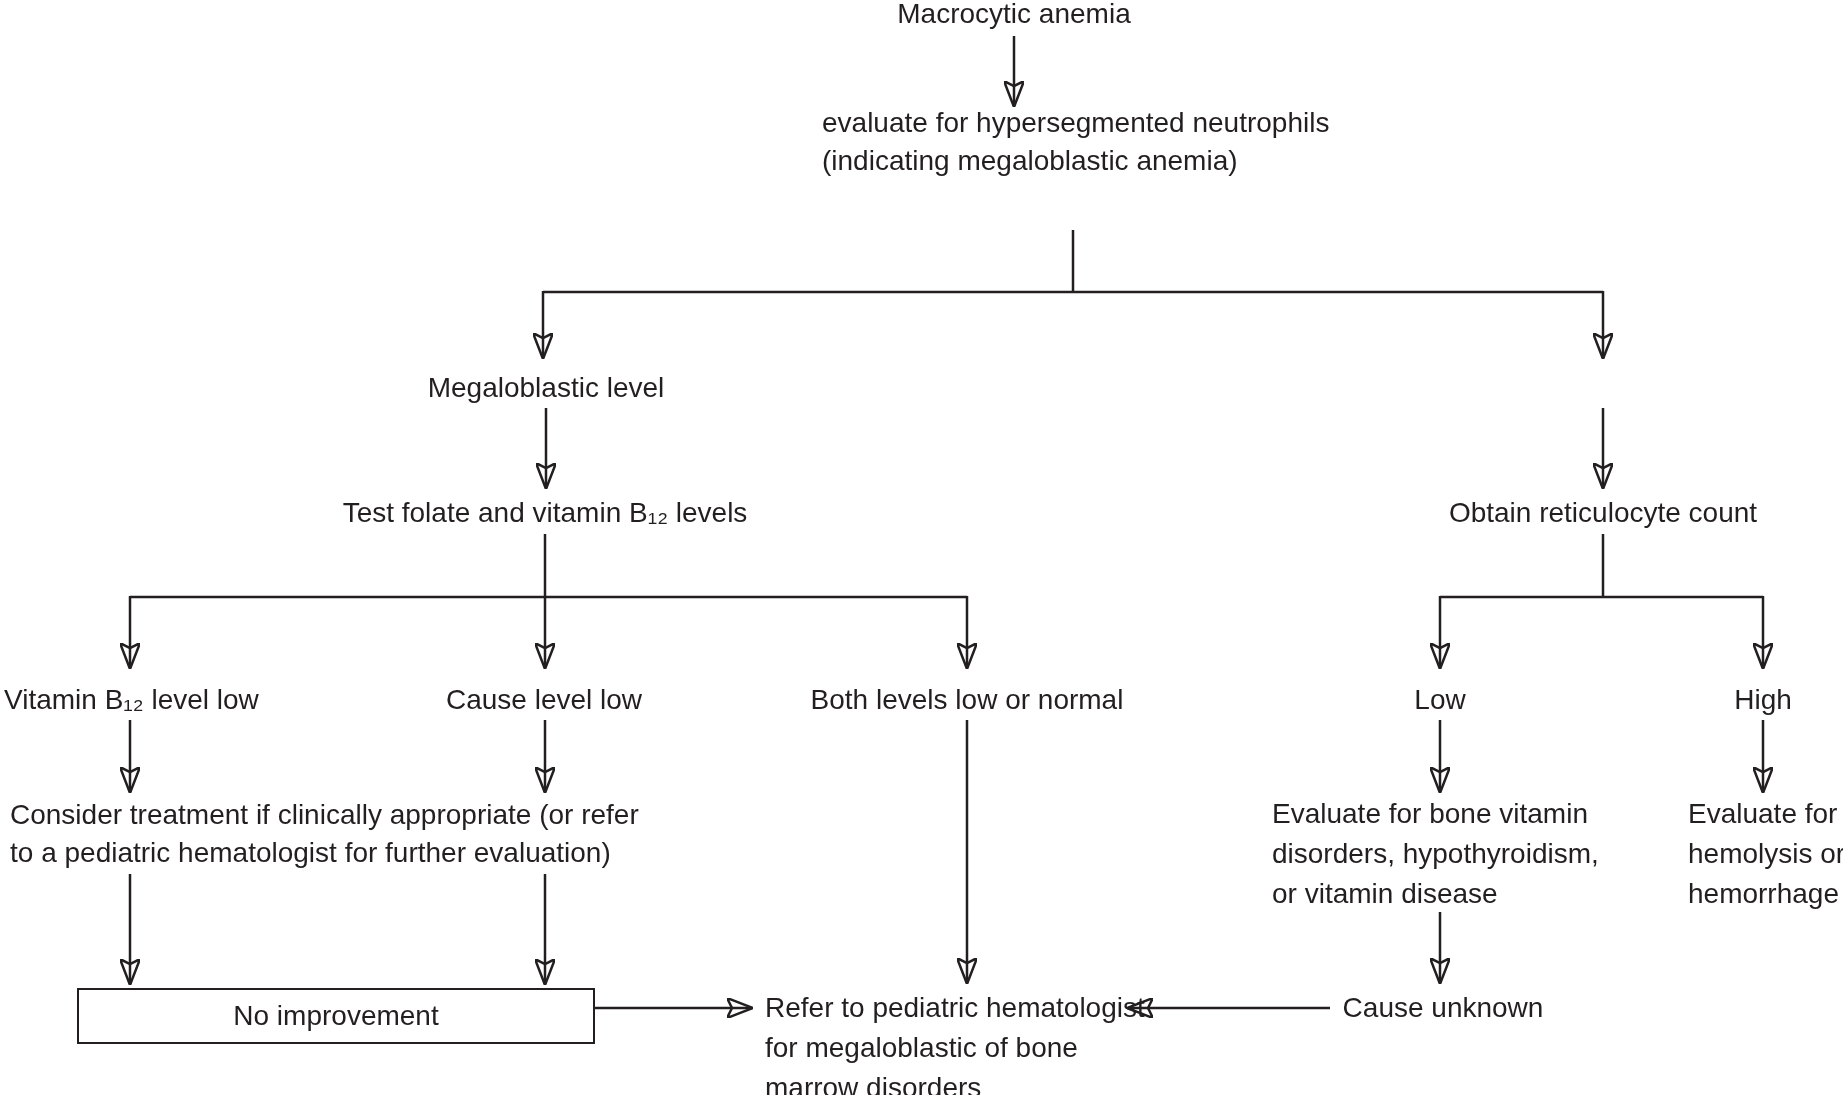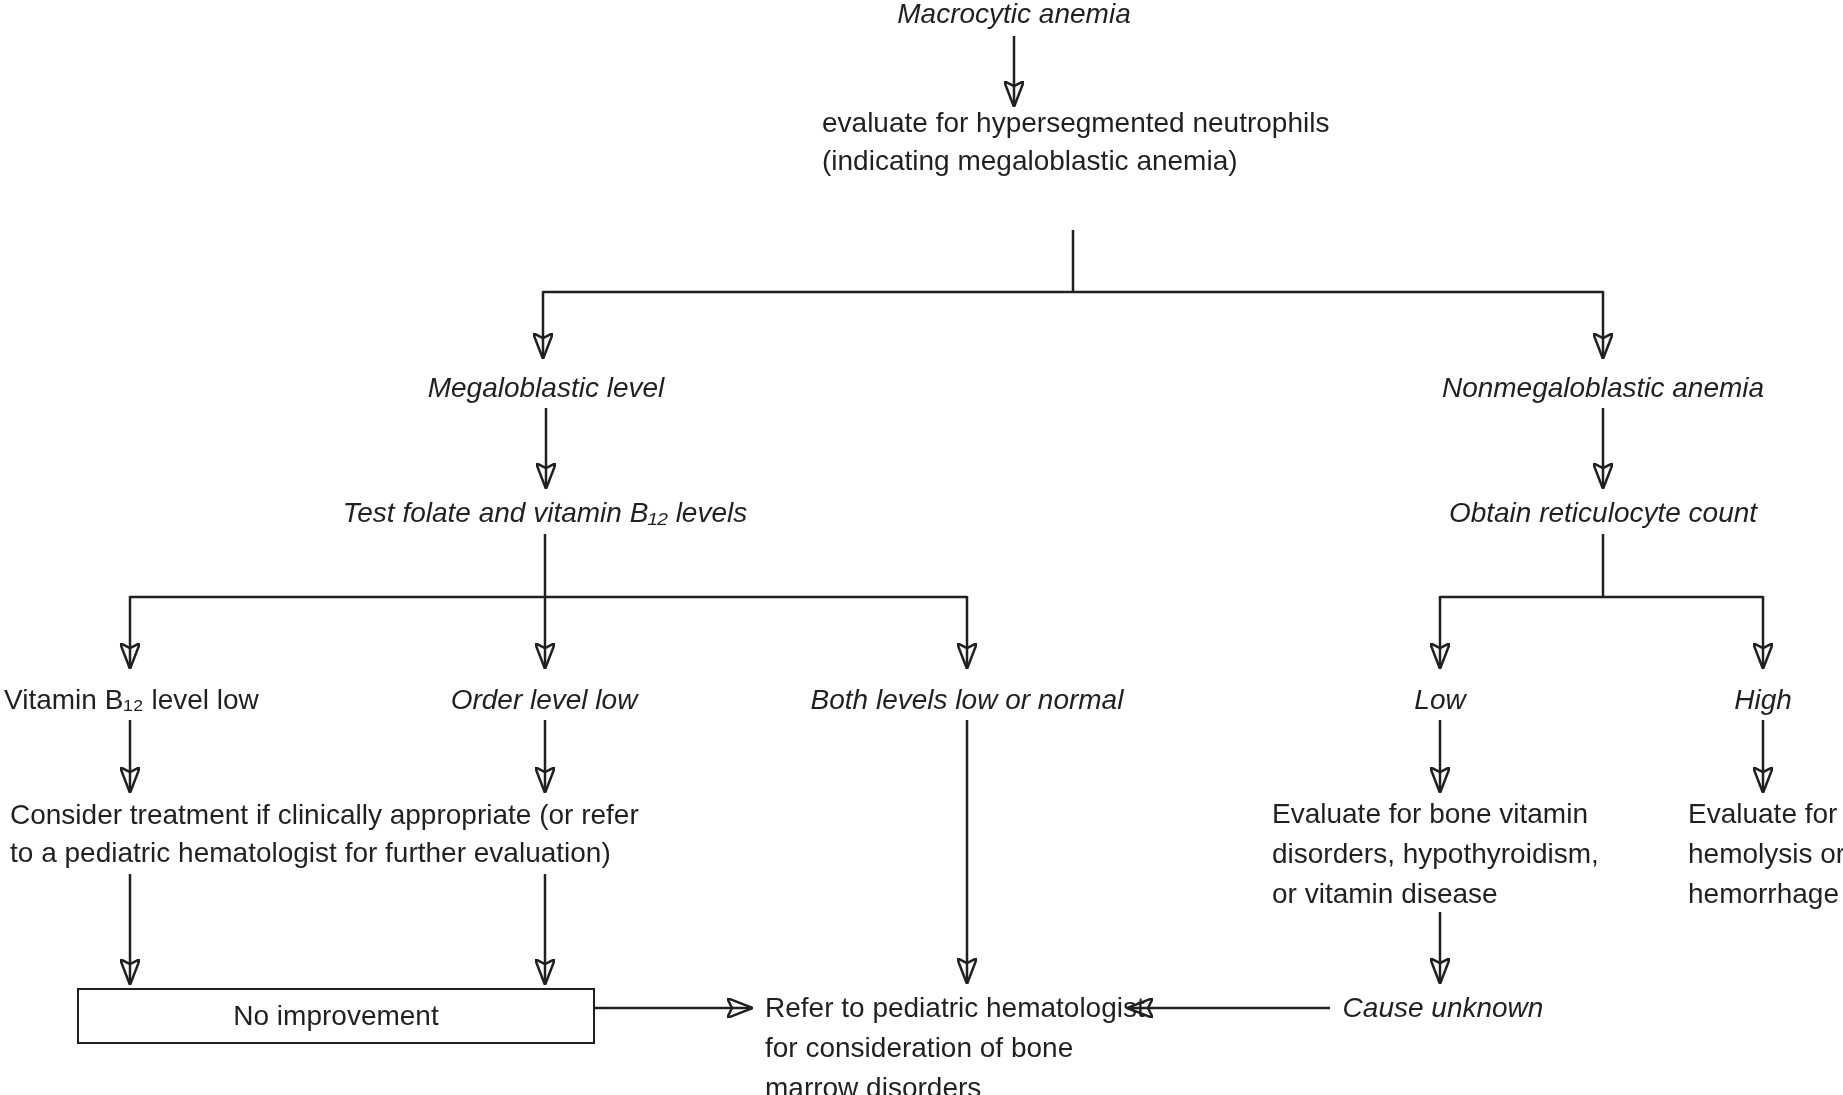--- a/index.html
+++ b/index.html
@@ -12,21 +12,21 @@
     width:1843px;height:1095px;
     background:var(--bg);
     font-family:"Liberation Sans","DejaVu Sans",sans-serif;
     color:var(--ink);
     font-size:28px;
     overflow:hidden;
   }
   .connectors{position:absolute;left:0;top:0;width:1843px;height:1095px;}
   .connectors path{stroke:var(--ink);stroke-width:2.5;fill:none;}
   .node{position:absolute;white-space:nowrap;line-height:1.0;}
-  .center{transform:translateX(-50%);text-align:center;font-style:italic;}
+  .center{transform:translateX(-50%);text-align:center;}
   .block{line-height:38px;}
   .block.lh40{line-height:40px;}
   .box{
     position:absolute;
     border:2.5px solid var(--ink);
     display:flex;align-items:center;justify-content:center;
     box-sizing:border-box;
     background:var(--bg);
   }
 </style>
@@ -79,29 +79,28 @@
 
   <div class="node center" style="left:1014px;top:0px">Macrocytic anemia</div>
 
   <div class="node block" style="left:822px;top:104px">
     <div>evaluate for hypersegmented neutrophils</div>
     <div>(indicating megaloblastic anemia)</div>
   </div>
 
   <div class="node center" style="left:546px;top:374px">Megaloblastic level</div>
 
-  <div class="node center" style="left:1603px;top:374px">Nonmegaloblastic anemia</div>
 
   <div class="node center" style="left:545px;top:499px">Test folate and vitamin B₁₂ levels</div>
 
   <div class="node center" style="left:1603px;top:499px">Obtain reticulocyte count</div>
 
   <div class="node" style="left:4px;top:686px">Vitamin B₁₂ level low</div>
 
-  <div class="node center" style="left:544px;top:686px">Order level low</div>
+  <div class="node center" style="left:544px;top:686px">Cause level low</div>
 
   <div class="node center" style="left:967px;top:686px">Both levels low or normal</div>
 
   <div class="node center" style="left:1440px;top:686px">Low</div>
 
   <div class="node center" style="left:1763px;top:686px">High</div>
 
   <div class="node block" style="left:10px;top:796px">
     <div>Consider treatment if clinically appropriate (or refer</div>
     <div>to a pediatric hematologist for further evaluation)</div>
@@ -118,19 +117,19 @@
     <div>hemolysis or</div>
     <div>hemorrhage</div>
   </div>
 
   <div class="box" style="left:77px;top:988px;width:518px;height:56px">
     <span>No improvement</span>
   </div>
 
   <div class="node block lh40" style="left:765px;top:988px">
     <div>Refer to pediatric hematologist</div>
-    <div>for consideration of bone</div>
+    <div>for megaloblastic of bone</div>
     <div>marrow disorders</div>
   </div>
 
   <div class="node center" style="left:1443px;top:994px">Cause unknown</div>
 
 </div>
 
 </body></html>

